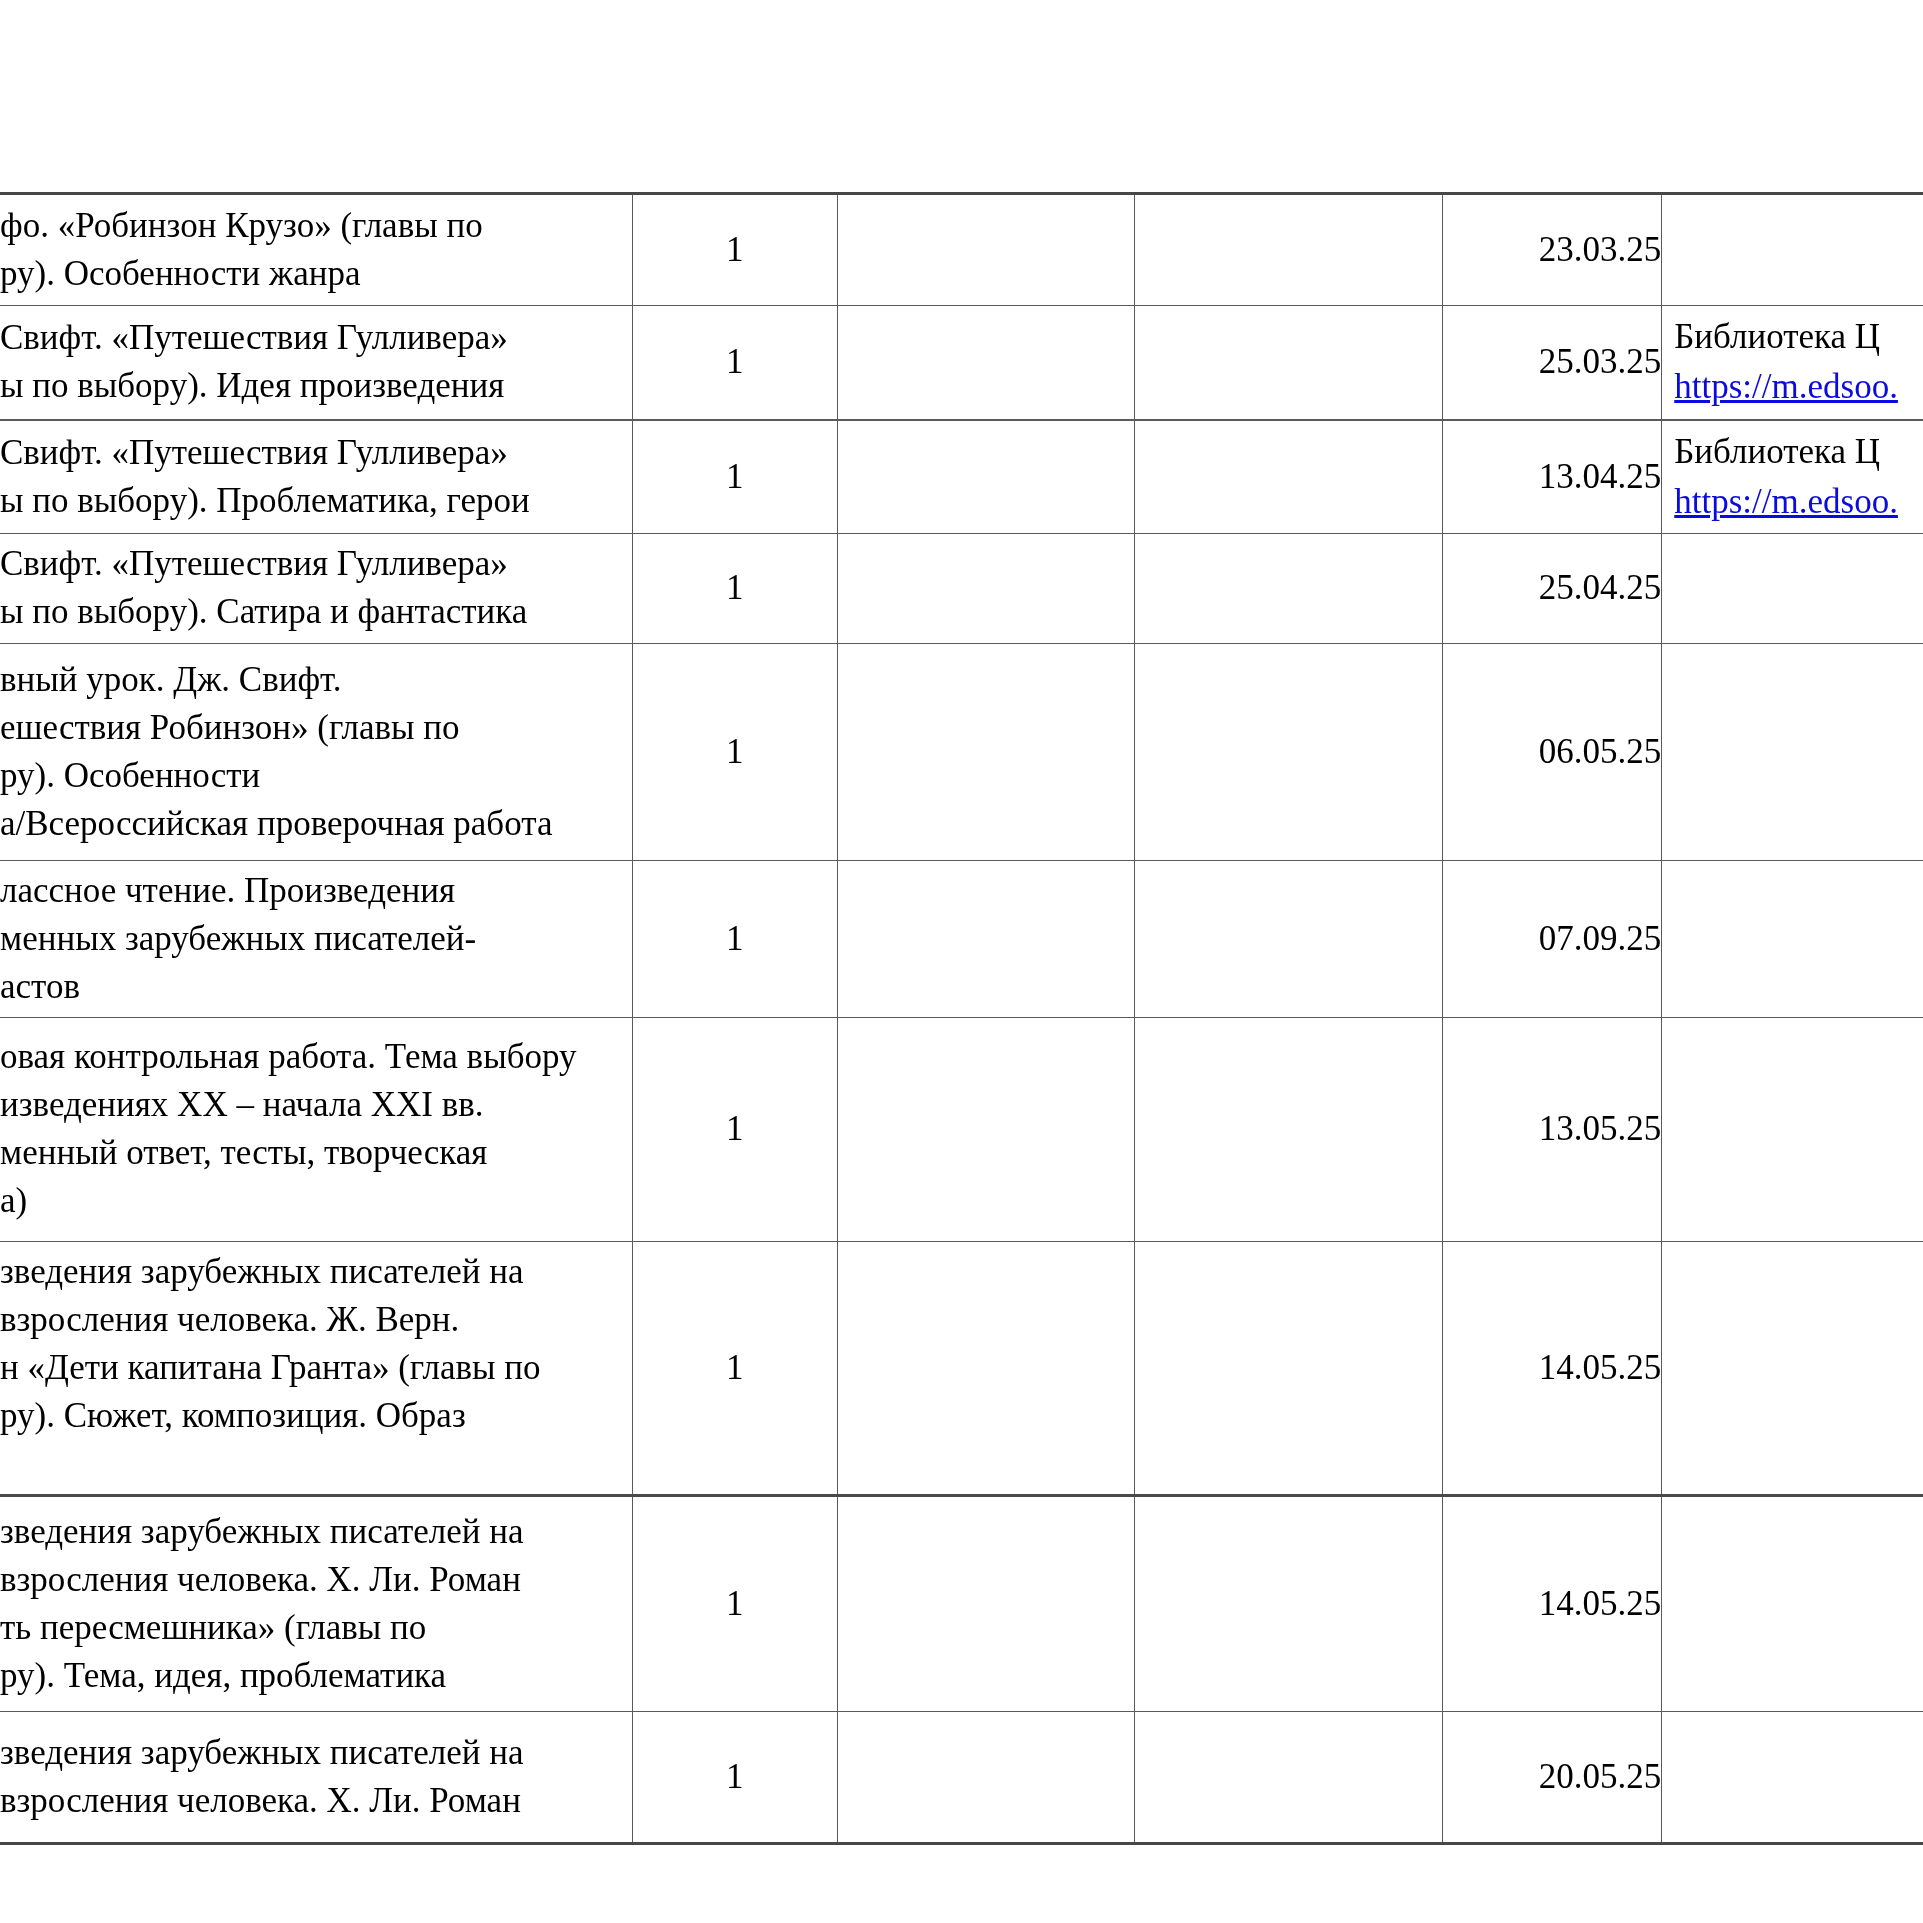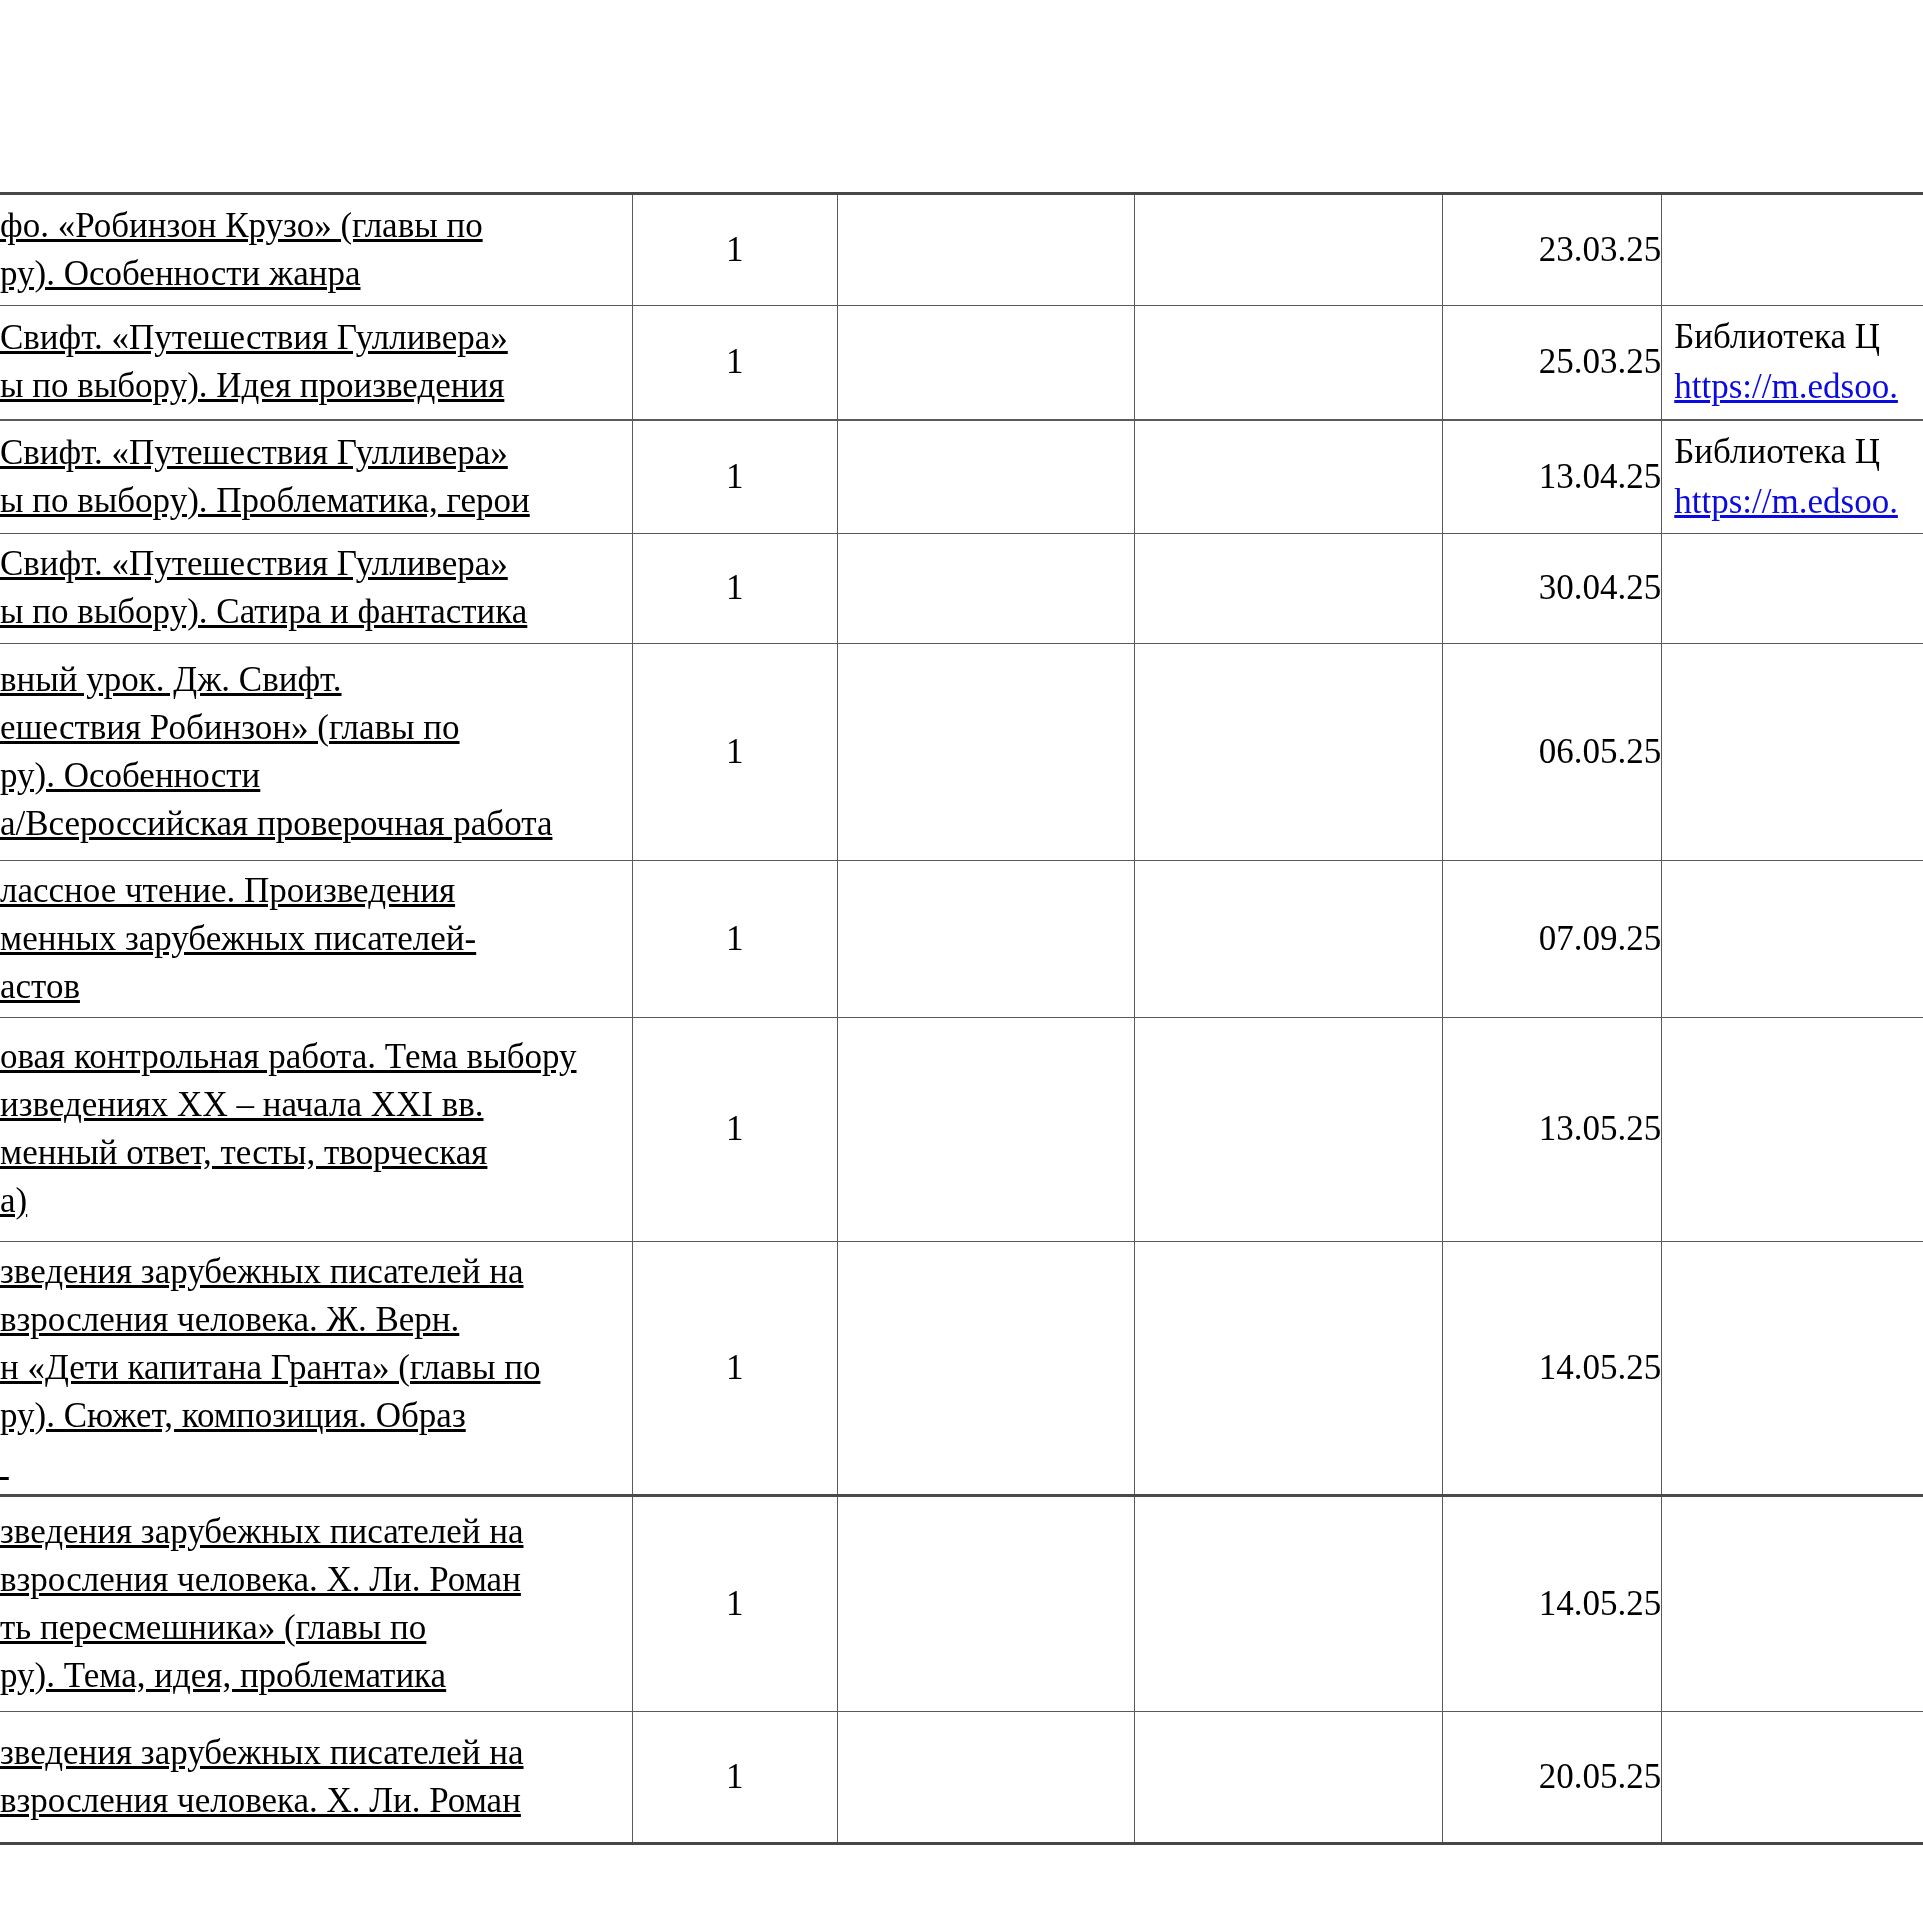--- a/index.html
+++ b/index.html
@@ -60,21 +60,20 @@
   tr:nth-child(7)  { height: 224px; }
   tr:nth-child(8)  { height: 251px; }
   tr:nth-child(9)  { height: 216px; }
   tr:nth-child(10) { height: 132px; }
 
   td.topic {
     padding-left: 0;
     padding-right: 10.5px;
     white-space: pre-line;
     text-align: left;
-    text-decoration: underline;
   }
   td.hours { text-align: center; }
   td.date  { text-align: right; }
   td.resource {
     text-align: left;
     padding-left: 12px;
     line-height: 50px;
     white-space: nowrap;
   }
   .resource-link {
@@ -135,21 +134,21 @@
       <div class="resource-link">https://m.edsoo.</div>
     </td>
   </tr>
 
   <tr>
     <td class="topic">Свифт. «Путешествия Гулливера»
 ы по выбору). Сатира и фантастика</td>
     <td class="hours">1</td>
     <td class="empty1"></td>
     <td class="empty2"></td>
-    <td class="date">30.04.25</td>
+    <td class="date">25.04.25</td>
     <td class="resource">
       <div></div>
       <div class="resource-link"></div>
     </td>
   </tr>
 
   <tr>
     <td class="topic">вный урок. Дж. Свифт.
 ешествия Робинзон» (главы по
 ру). Особенности

